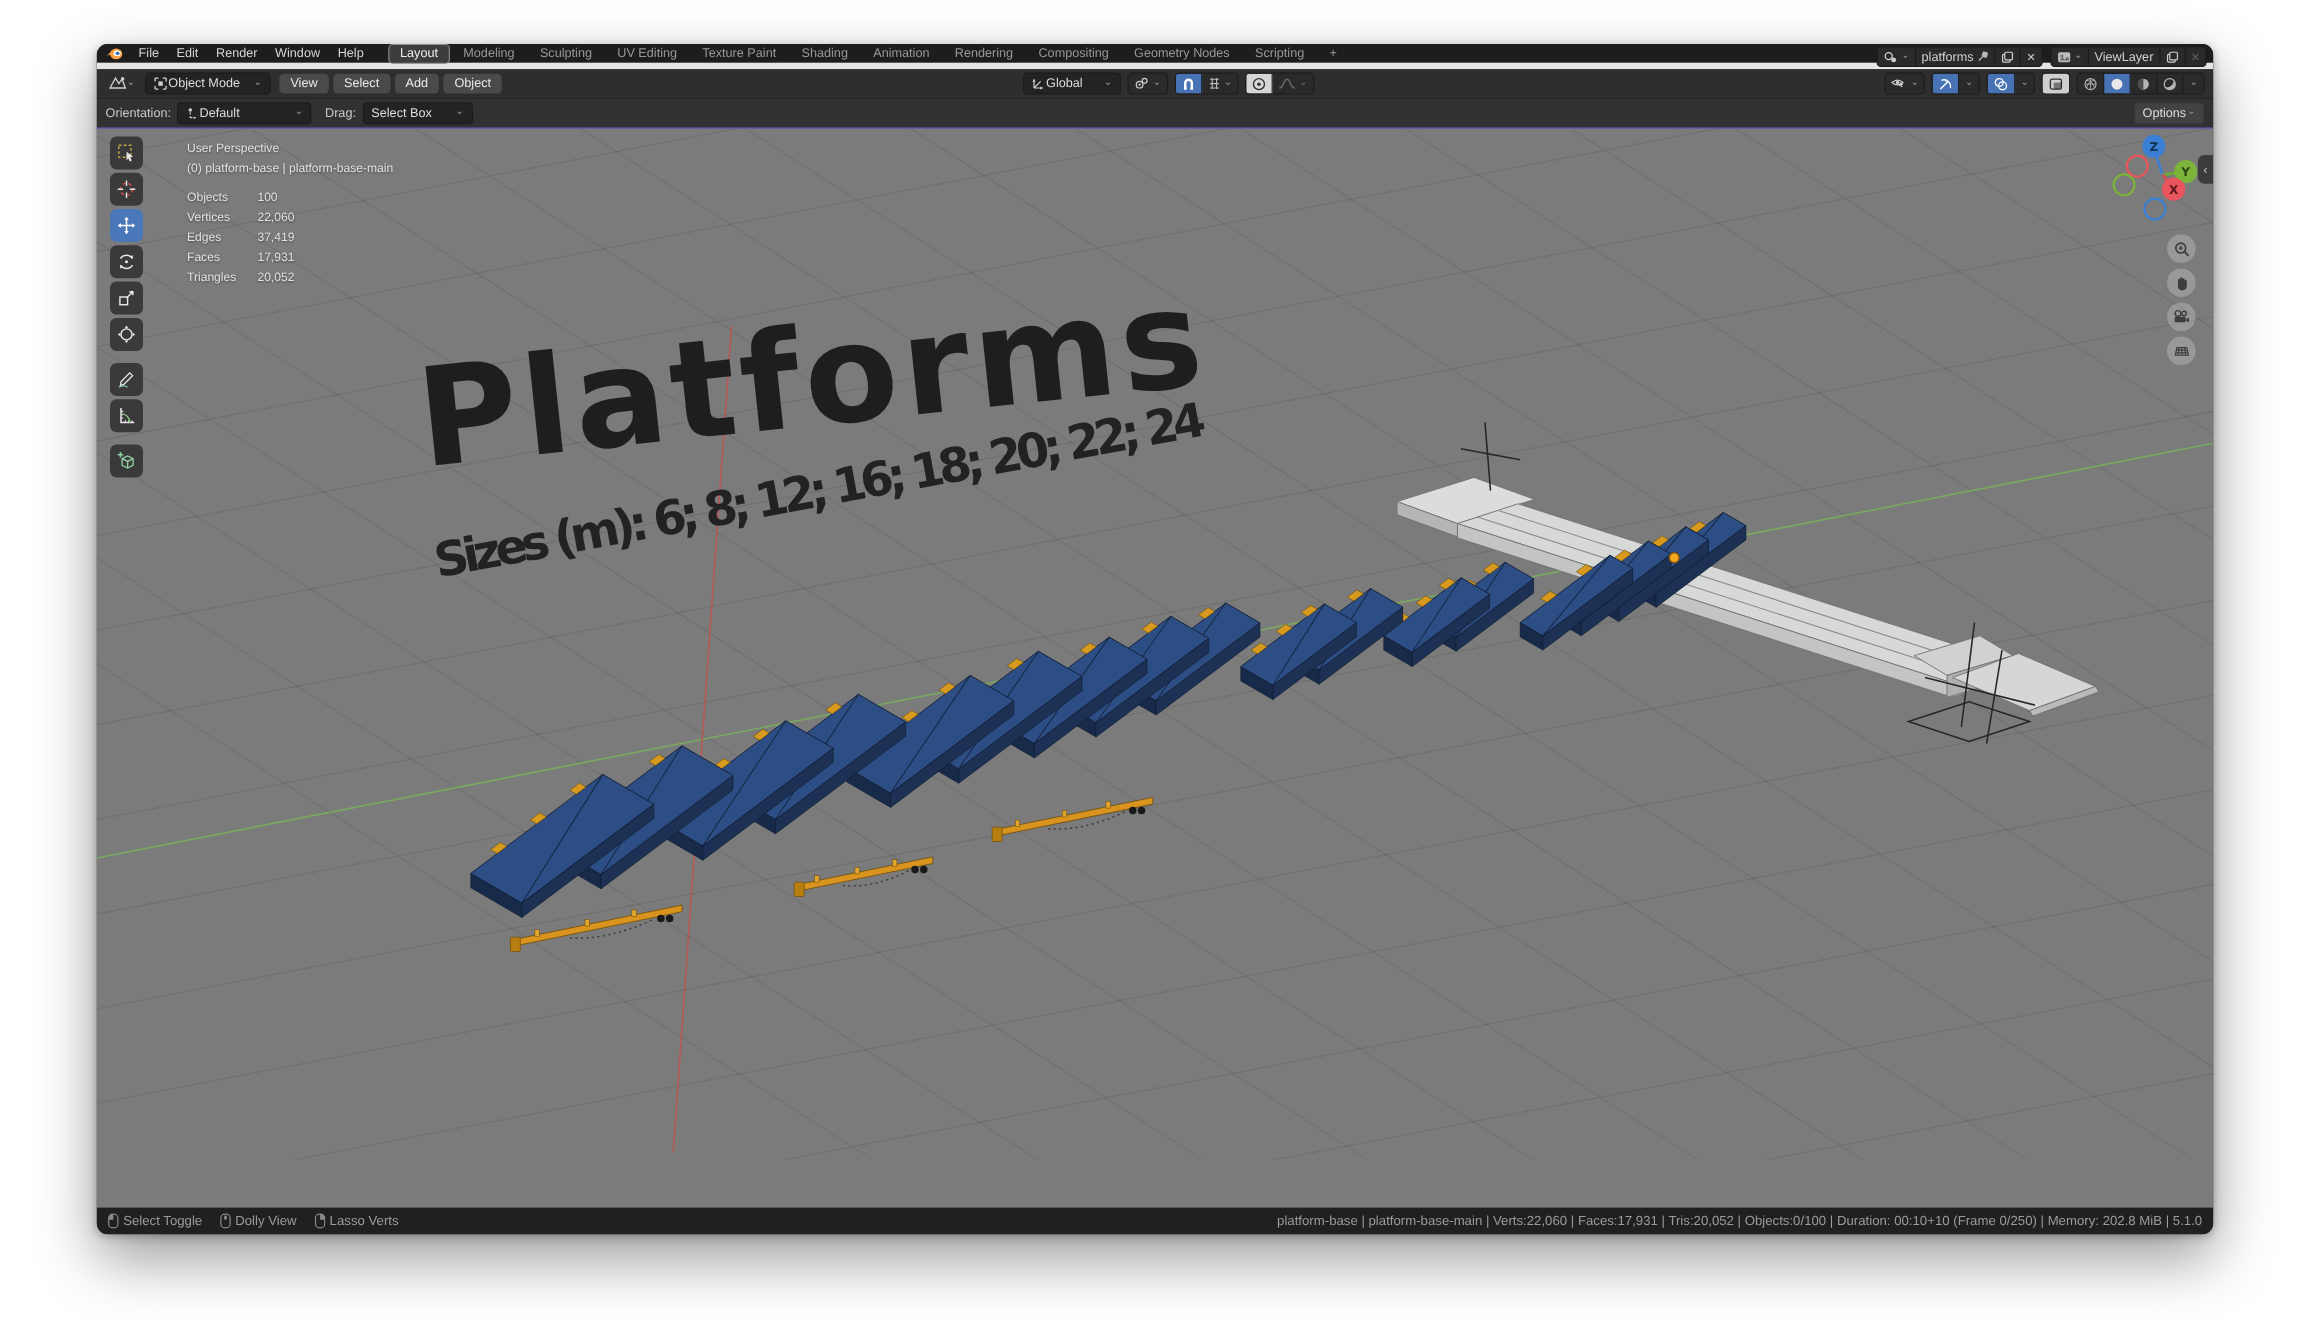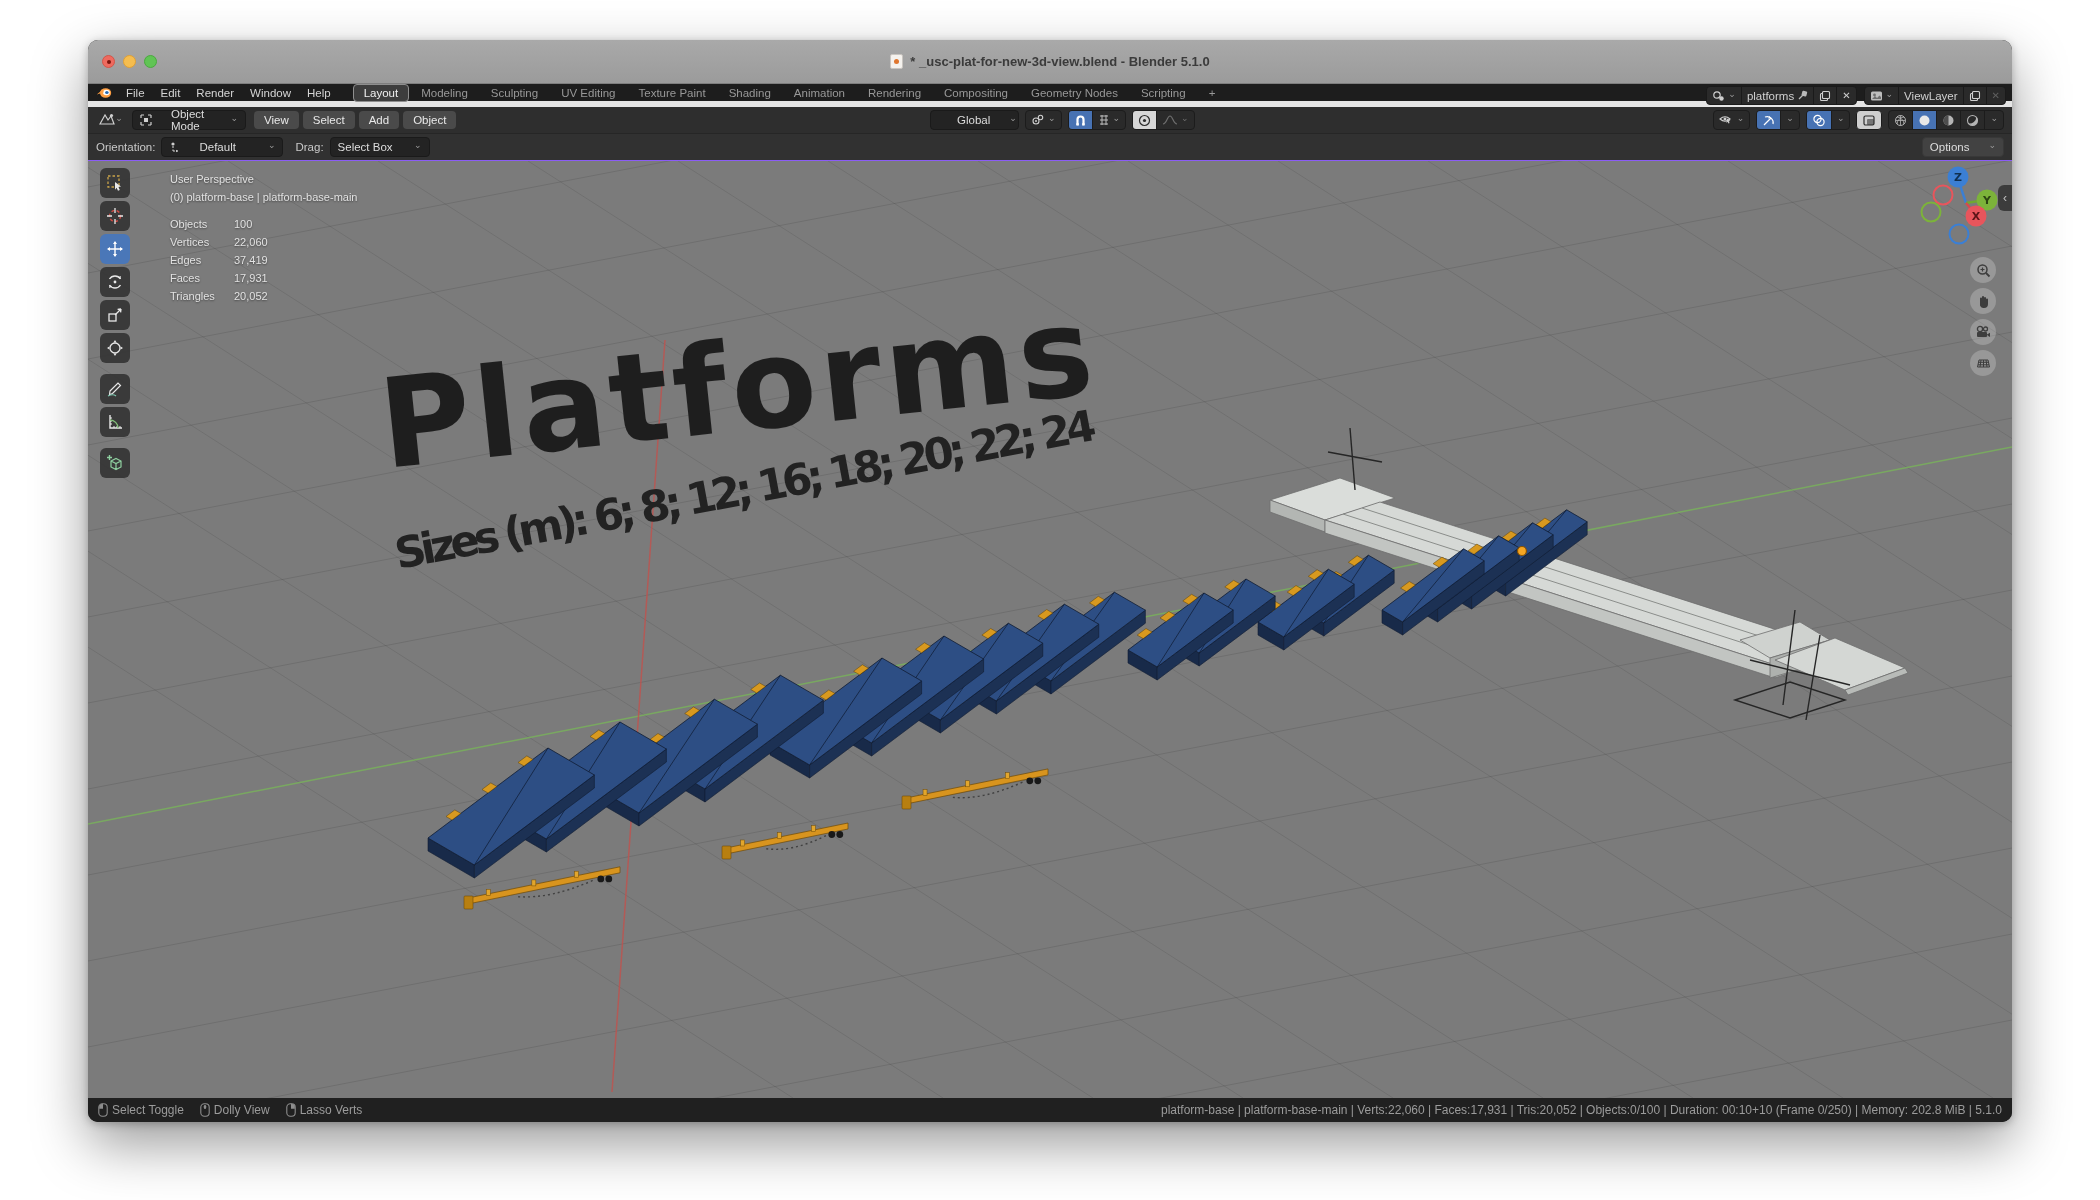--- a/index.html
+++ b/index.html
@@ -35,21 +35,21 @@
   .wseg { display:flex; align-items:center; gap:3px; padding:0 5px; height:100%; border-right:1px solid #1a1a1a; color:#d0d0d0; }
   .wseg:last-child { border-right:none; }
   .wseg.dim { color:#5f5f5f; }
   .chev { font-size:9px; color:#9a9a9a; transform:translateY(-2px); }
 
   
   .toolheader { height:27px; background:#2e2e2e; flex:none; display:flex; align-items:center; padding:0 6px; position:relative; border-bottom:1px solid #262626; }
   .toolsettings { height:27px; background:#313131; flex:none; display:flex; align-items:center; padding:0 8px; position:relative; border-bottom:1px solid #8b5cf6; font-size:11.5px; color:#c9c9c9; }
   .hbtn { background:#4a4a4a; color:#e8e8e8; font-size:11.5px; border-radius:4px; padding:3px 10px; margin-right:4px; }
   .dd { background:#232323; border:1px solid #1a1a1a; color:#dddddd; font-size:11.5px; border-radius:4px;
-    display:flex; align-items:center; gap:19px; padding:2px 7px; height:20px; }
+    display:flex; align-items:center; gap:1px; padding:2px 7px; height:20px; }
   .iconbtn { width:26px; height:20px; border-radius:4px; display:flex; align-items:center; justify-content:center; background:transparent; }
   .seg-group { display:flex; align-items:center; background:#2a2a2a; border:1px solid #1c1c1c; border-radius:4px; overflow:hidden; height:20px; }
   .seg { height:100%; display:flex; align-items:center; justify-content:center; padding:0 5px; border-right:1px solid #1c1c1c; }
   .seg:last-child { border-right:none; }
   .seg.blue { background:#4772b3; }
   .seg.white { background:#d6d6d6; }
   .center-cluster { position:absolute; left:842px; display:flex; gap:6px; align-items:center; }
   .right-cluster { position:absolute; right:8px; display:flex; gap:6px; align-items:center; }
   .lab { margin-right:6px; }
 
@@ -78,31 +78,20 @@
   .hint { display:flex; align-items:center; gap:4px; margin-right:16px; }
   .status-right { position:absolute; right:10px; color:#9b9b9b; }
 
   svg text { font-family:"DejaVu Sans", sans-serif; }
 </style>
 </head>
 <body>
 
 <div class="window">
 
-  <div class="titlebar">
-    <div class="traffic">
-      <div class="tl red"></div>
-      <div class="tl yellow"></div>
-      <div class="tl green"></div>
-    </div>
-    <div class="title">
-      <span class="docicon"></span>
-      <span>* _usc-plat-for-new-3d-view.blend - Blender 5.1.0</span>
-    </div>
-  </div>
 
   <div class="topbar">
     <svg class="blogo" viewBox="0 0 20 16">
       <ellipse cx="12" cy="8" rx="7" ry="6" fill="#ff9f43"></ellipse>
       <ellipse cx="13" cy="7.4" rx="4.2" ry="3.4" fill="#fff"></ellipse>
       <ellipse cx="13.6" cy="7.4" rx="2.2" ry="1.9" fill="#2a6ab0"></ellipse>
       <path d="M1,10 L8,4 l2,3 z" fill="#ff9f43"></path>
     </svg>
     <div class="menu-item">File</div>
     <div class="menu-item">Edit</div>

